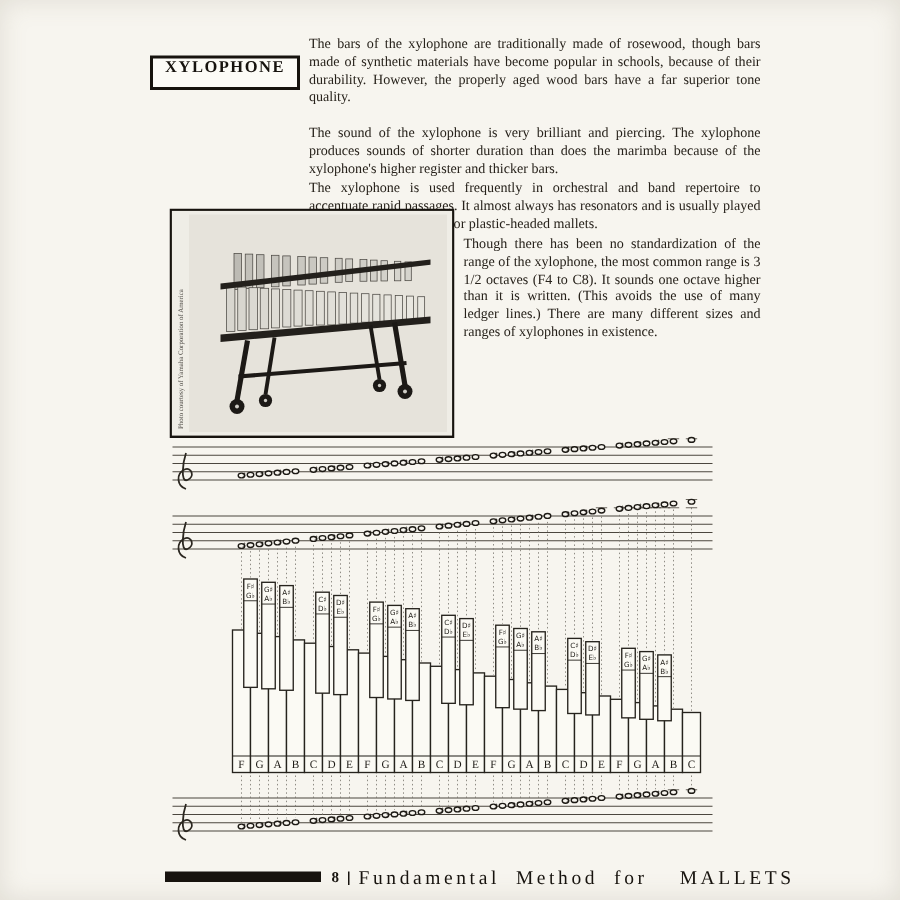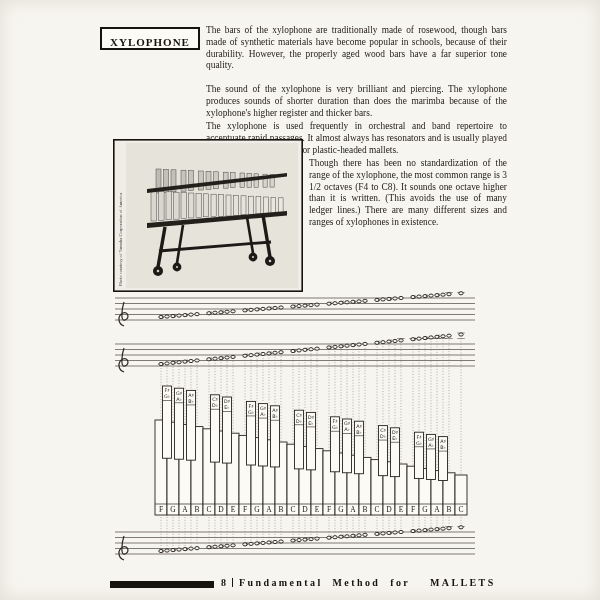--- a/index.html
+++ b/index.html
@@ -1,23 +1,23 @@
 <!DOCTYPE html>
 <html><head>
 <meta charset="utf-8">
 <style>
   * { margin:0; padding:0; box-sizing:border-box; }
   html,body { width:600px; height:600px; }
   body { background:#e9e7e1; font-family:"Liberation Serif", serif; position:relative; overflow:hidden; }
   .page { position:absolute; inset:0; background:#f7f5ef; box-shadow:inset 0 0 18px rgba(120,110,90,.18); }
 
   .header-box {
-    position:absolute; left:100px; top:27px; width:100px; height:23px;
+    position:absolute; left:100px; top:37px; width:100px; height:23px;
     border:2.5px solid #17130e; background:#fcfbf6;
-    display:flex; align-items:flex-end; justify-content:center;
+    display:flex; align-items:flex-start; justify-content:center;
     font-weight:bold; font-size:11px; letter-spacing:1px; color:#17130e;
   }
 
   .para { position:absolute; font-size:9.4px; line-height:1.25; color:#27221b; text-align:justify; }
   #p1 { left:206px; top:25px;  width:301px; }
   #p2 { left:206px; top:84px;  width:301px; }
   #p3 { left:206px; top:121px; width:301px; }
   #p4 { left:309px; top:158px; width:198px; }
 
   .photo-figure { position:absolute; left:113px; top:139px; width:190px; height:153px; }
@@ -29,21 +29,21 @@
   .diagram-caption {
     position:absolute; left:0; top:563px; width:600px; text-align:center;
     font-style:italic; font-weight:bold; font-size:8.8px; color:#221e18;
   }
 
   .footer { position:absolute; left:0; top:576px; width:600px; height:16px; color:#17130e; }
   .footer-bar { position:absolute; left:110px; top:5px; width:104px; height:7px; background:#17130e; }
   .footer-text { position:absolute; left:221px; top:1px; display:flex; align-items:center; gap:6px; }
   .footer-pagenum { font-weight:bold; font-size:10px; }
   .footer-divider { width:1px; height:9px; background:#17130e; }
-  .footer-title { font-weight:bold; font-size:10px; letter-spacing:2.4px; word-spacing:5px; white-space:nowrap; }
+  .footer-title { font-weight:normal; font-size:13px; letter-spacing:2.4px; word-spacing:5px; white-space:nowrap; }
 </style>
 </head>
 <body>
 
 <div class="page">
 
   <div class="header-box">
     <span>XYLOPHONE</span>
   </div>
 

